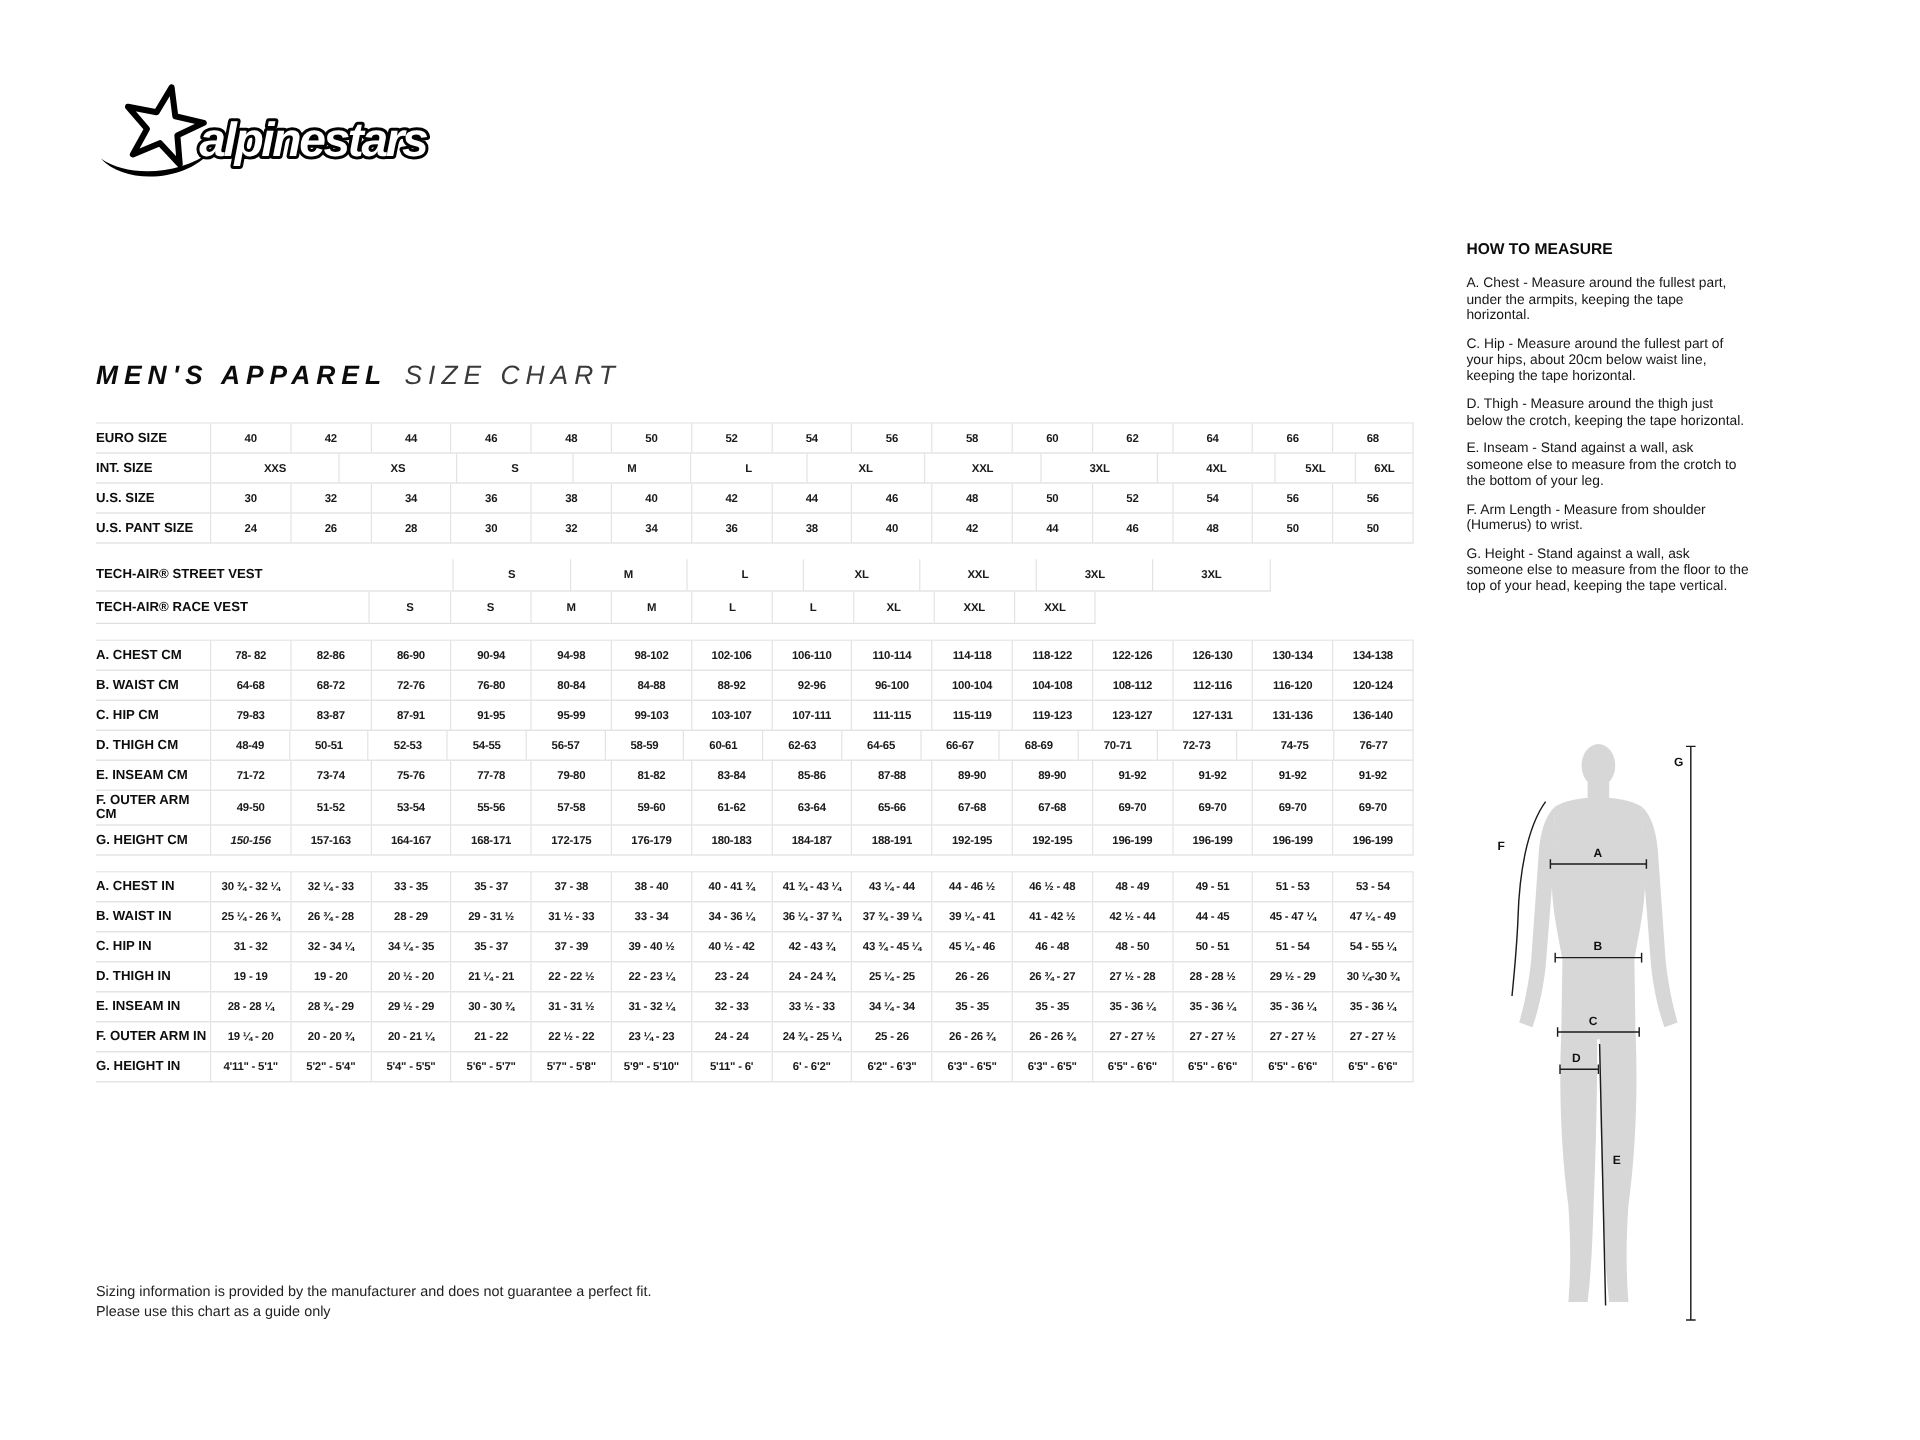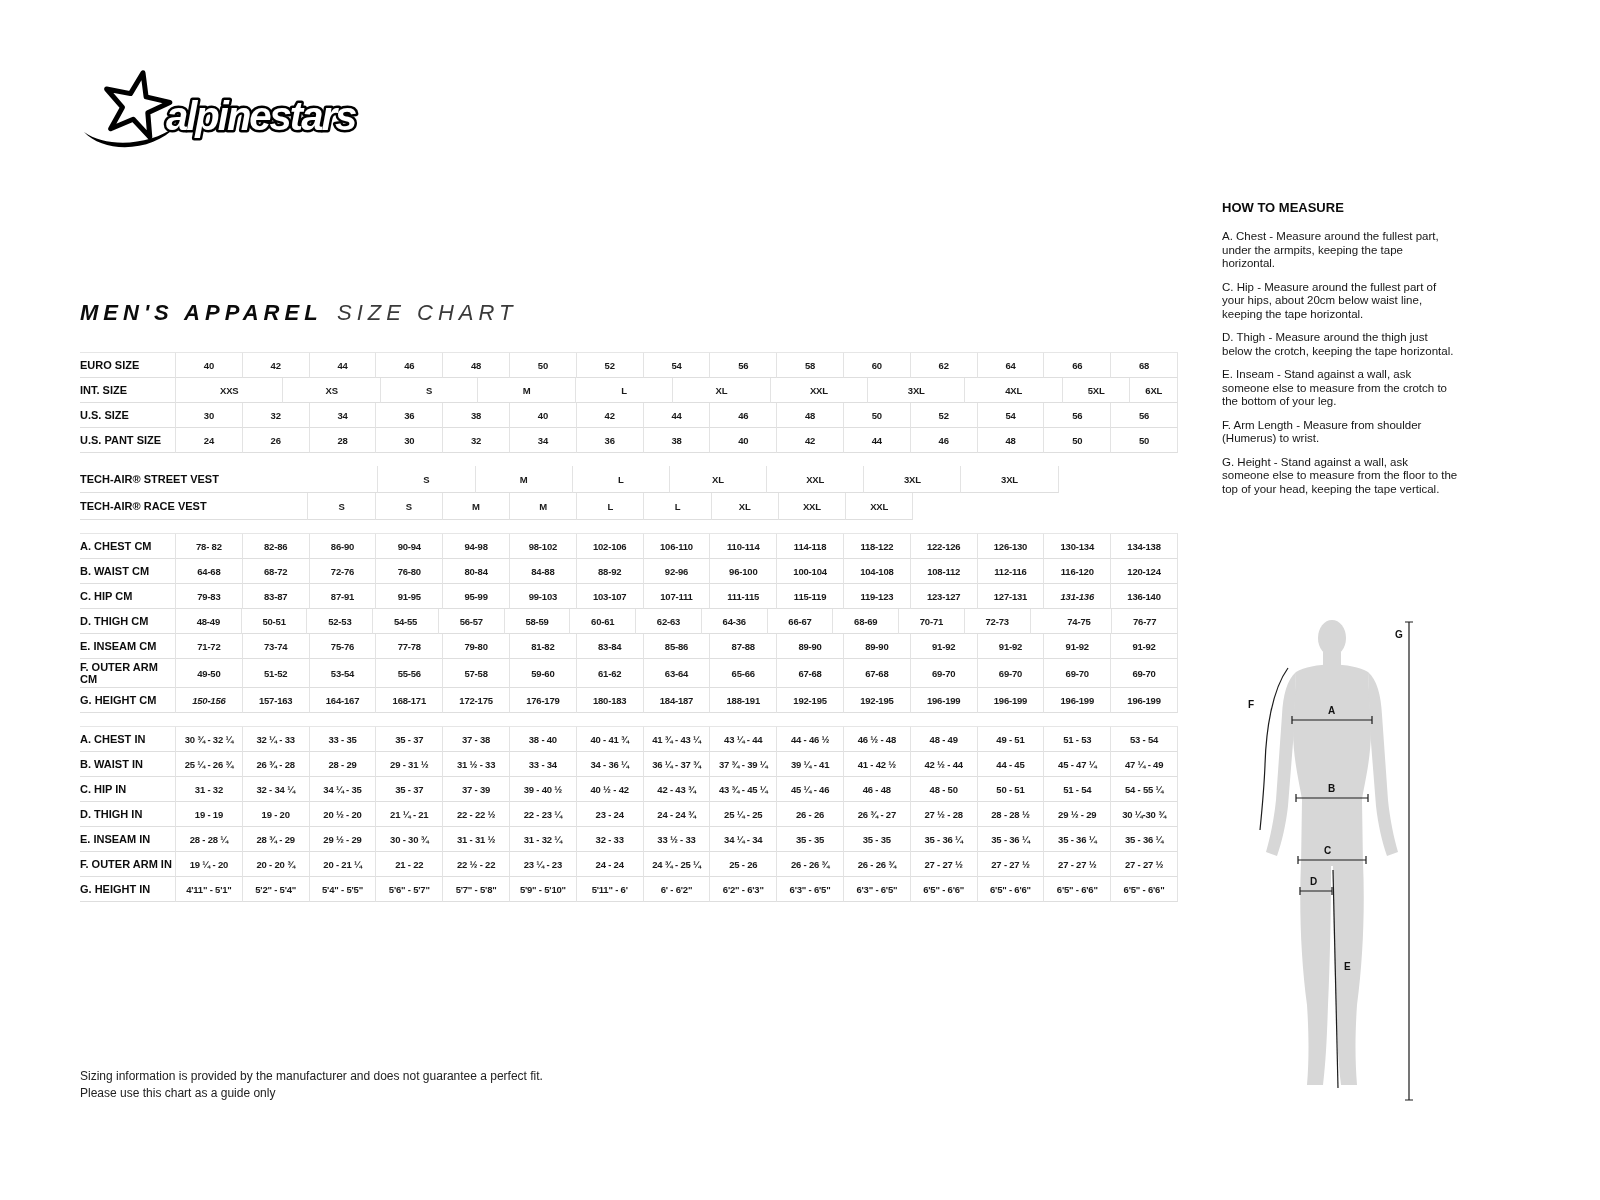--- a/index.html
+++ b/index.html
@@ -220,36 +220,36 @@
           <div class="tcell" data-name="size-cell" style="flex-grow: 1;">91-95</div>
           <div class="tcell" data-name="size-cell" style="flex-grow: 1;">95-99</div>
           <div class="tcell" data-name="size-cell" style="flex-grow: 1;">99-103</div>
           <div class="tcell" data-name="size-cell" style="flex-grow: 1;">103-107</div>
           <div class="tcell" data-name="size-cell" style="flex-grow: 1;">107-111</div>
           <div class="tcell" data-name="size-cell" style="flex-grow: 1;">111-115</div>
           <div class="tcell" data-name="size-cell" style="flex-grow: 1;">115-119</div>
           <div class="tcell" data-name="size-cell" style="flex-grow: 1;">119-123</div>
           <div class="tcell" data-name="size-cell" style="flex-grow: 1;">123-127</div>
           <div class="tcell" data-name="size-cell" style="flex-grow: 1;">127-131</div>
-          <div class="tcell" data-name="size-cell" style="flex-grow: 1; font-style: italic;">131-136</div>
+          <div class="tcell" data-name="size-cell" style="flex-grow: 1;">131-136</div>
           <div class="tcell cap" data-name="size-cell" style="flex-grow: 1;">136-140</div>
         </div>
       </div>
       <div class="trow" data-name="row-thigh-cm">
         <div class="tlabel" data-name="row-label-thigh-cm">D. THIGH CM</div>
         <div class="tcells">
           <div class="tcell" data-name="size-cell" style="flex-grow: 1;">48-49</div>
           <div class="tcell" data-name="size-cell" style="flex-grow: 1;">50-51</div>
           <div class="tcell" data-name="size-cell" style="flex-grow: 1;">52-53</div>
           <div class="tcell" data-name="size-cell" style="flex-grow: 1;">54-55</div>
           <div class="tcell" data-name="size-cell" style="flex-grow: 1;">56-57</div>
           <div class="tcell" data-name="size-cell" style="flex-grow: 1;">58-59</div>
           <div class="tcell" data-name="size-cell" style="flex-grow: 1;">60-61</div>
           <div class="tcell" data-name="size-cell" style="flex-grow: 1;">62-63</div>
-          <div class="tcell" data-name="size-cell" style="flex-grow: 1;">64-36</div>
+          <div class="tcell" data-name="size-cell" style="flex-grow: 1;">64-65</div>
           <div class="tcell" data-name="size-cell" style="flex-grow: 1;">66-67</div>
           <div class="tcell" data-name="size-cell" style="flex-grow: 1;">68-69</div>
           <div class="tcell" data-name="size-cell" style="flex-grow: 1;">70-71</div>
           <div class="tcell" data-name="size-cell" style="flex-grow: 1;">72-73</div>
           <div class="tcell" data-name="size-cell" style="flex-grow: 1; padding-left: 16px;">74-75</div>
           <div class="tcell cap" data-name="size-cell" style="flex-grow: 1;">76-77</div>
         </div>
       </div>
       <div class="trow" data-name="row-inseam-cm">
         <div class="tlabel" data-name="row-label-inseam-cm">E. INSEAM CM</div>

